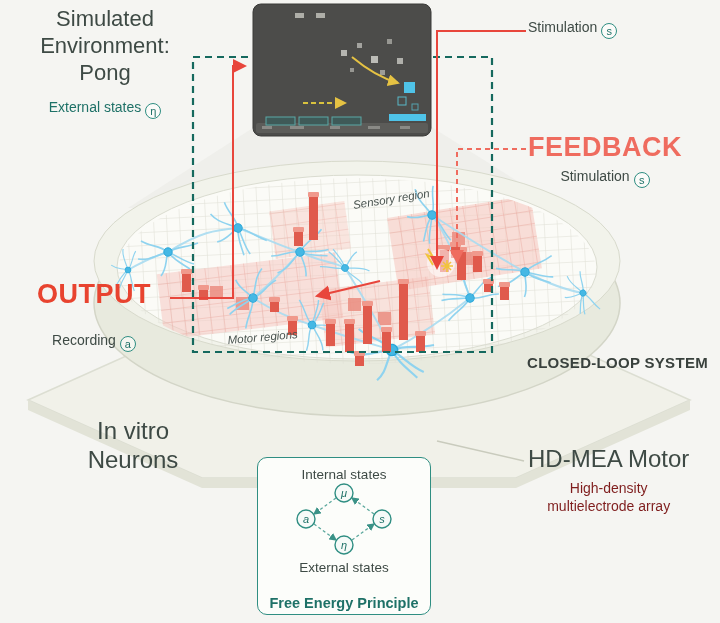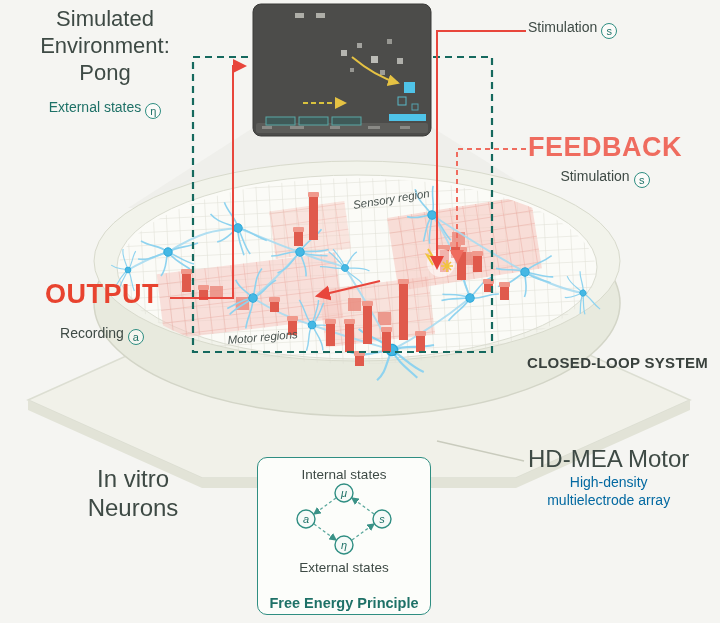--- a/index.html
+++ b/index.html
@@ -14,29 +14,29 @@
   .sub { font-size:14px; color:#3e4a45;text-align:center; }
   .sub.teal { color:#1e7167; }
   .sym { display:inline-flex; align-items:center; justify-content:center;
          width:16px; height:16px; border:1.3px solid #2f8e82; border-radius:50%;
          font-size:11px; color:#1e7167; margin-left:4px; vertical-align:-3px; background:rgba(255,255,255,.55); }
   .label-simenv { left:15px; top:6px; width:180px; text-align:center; }
   .label-simenv .sub { margin-top:13px; }
   .label-input { left:528px; top:12px; }
   .label-input .sub, .label-feedback .sub { margin-top:7px; }
   .label-feedback { left:528px; top:118px;margin-top:16px; }
-  .label-output { left:40px; top:281px; width:124px; text-align:center; }
-  .label-output .sub { margin-top:17px; }
+  .label-output { left:32px; top:281px; width:124px; text-align:center; }
+  .label-output .sub { margin-top:24px; }
   .label-closedloop { left:527px; top:354px; font-size:15px; font-weight:700; color:#39413d; letter-spacing:.3px;text-align:right; }
-  .label-invitro { left:53px; top:416px; width:160px; text-align:center;margin-top:48px; }
+  .label-invitro { left:53px; top:416px; width:160px; text-align:center; }
   .label-invitro .big-title { font-size:24px; }
   .label-invitro .sub { margin-top:9px; }
   .label-hdmea { left:528px; top:444px; }
   .label-hdmea .big-title { font-size:24px; }
-  .label-hdmea .sub { color:#0369a1; line-height:1.3; }
+  .label-hdmea .sub { margin-top:6px; color:#7f1d1d; line-height:1.3; }
   .fep-box { left:257px; top:457px; width:174px; height:158px; z-index:6;
              border:1.6px solid #2f8e82; border-radius:10px; background:#fcfdfa;
              text-align:center; padding-top:9px; }
   .fep-top, .fep-bottom { font-size:13.5px; color:#3e4a45; }
   .fep-title { font-size:14.5px; font-weight:700; color:#1e7167; margin-top:20px; }
   .region-label { font-style:italic; font-size:11.5px; fill:#4a5450; }
 </style>
 </head>
 <body>
 

